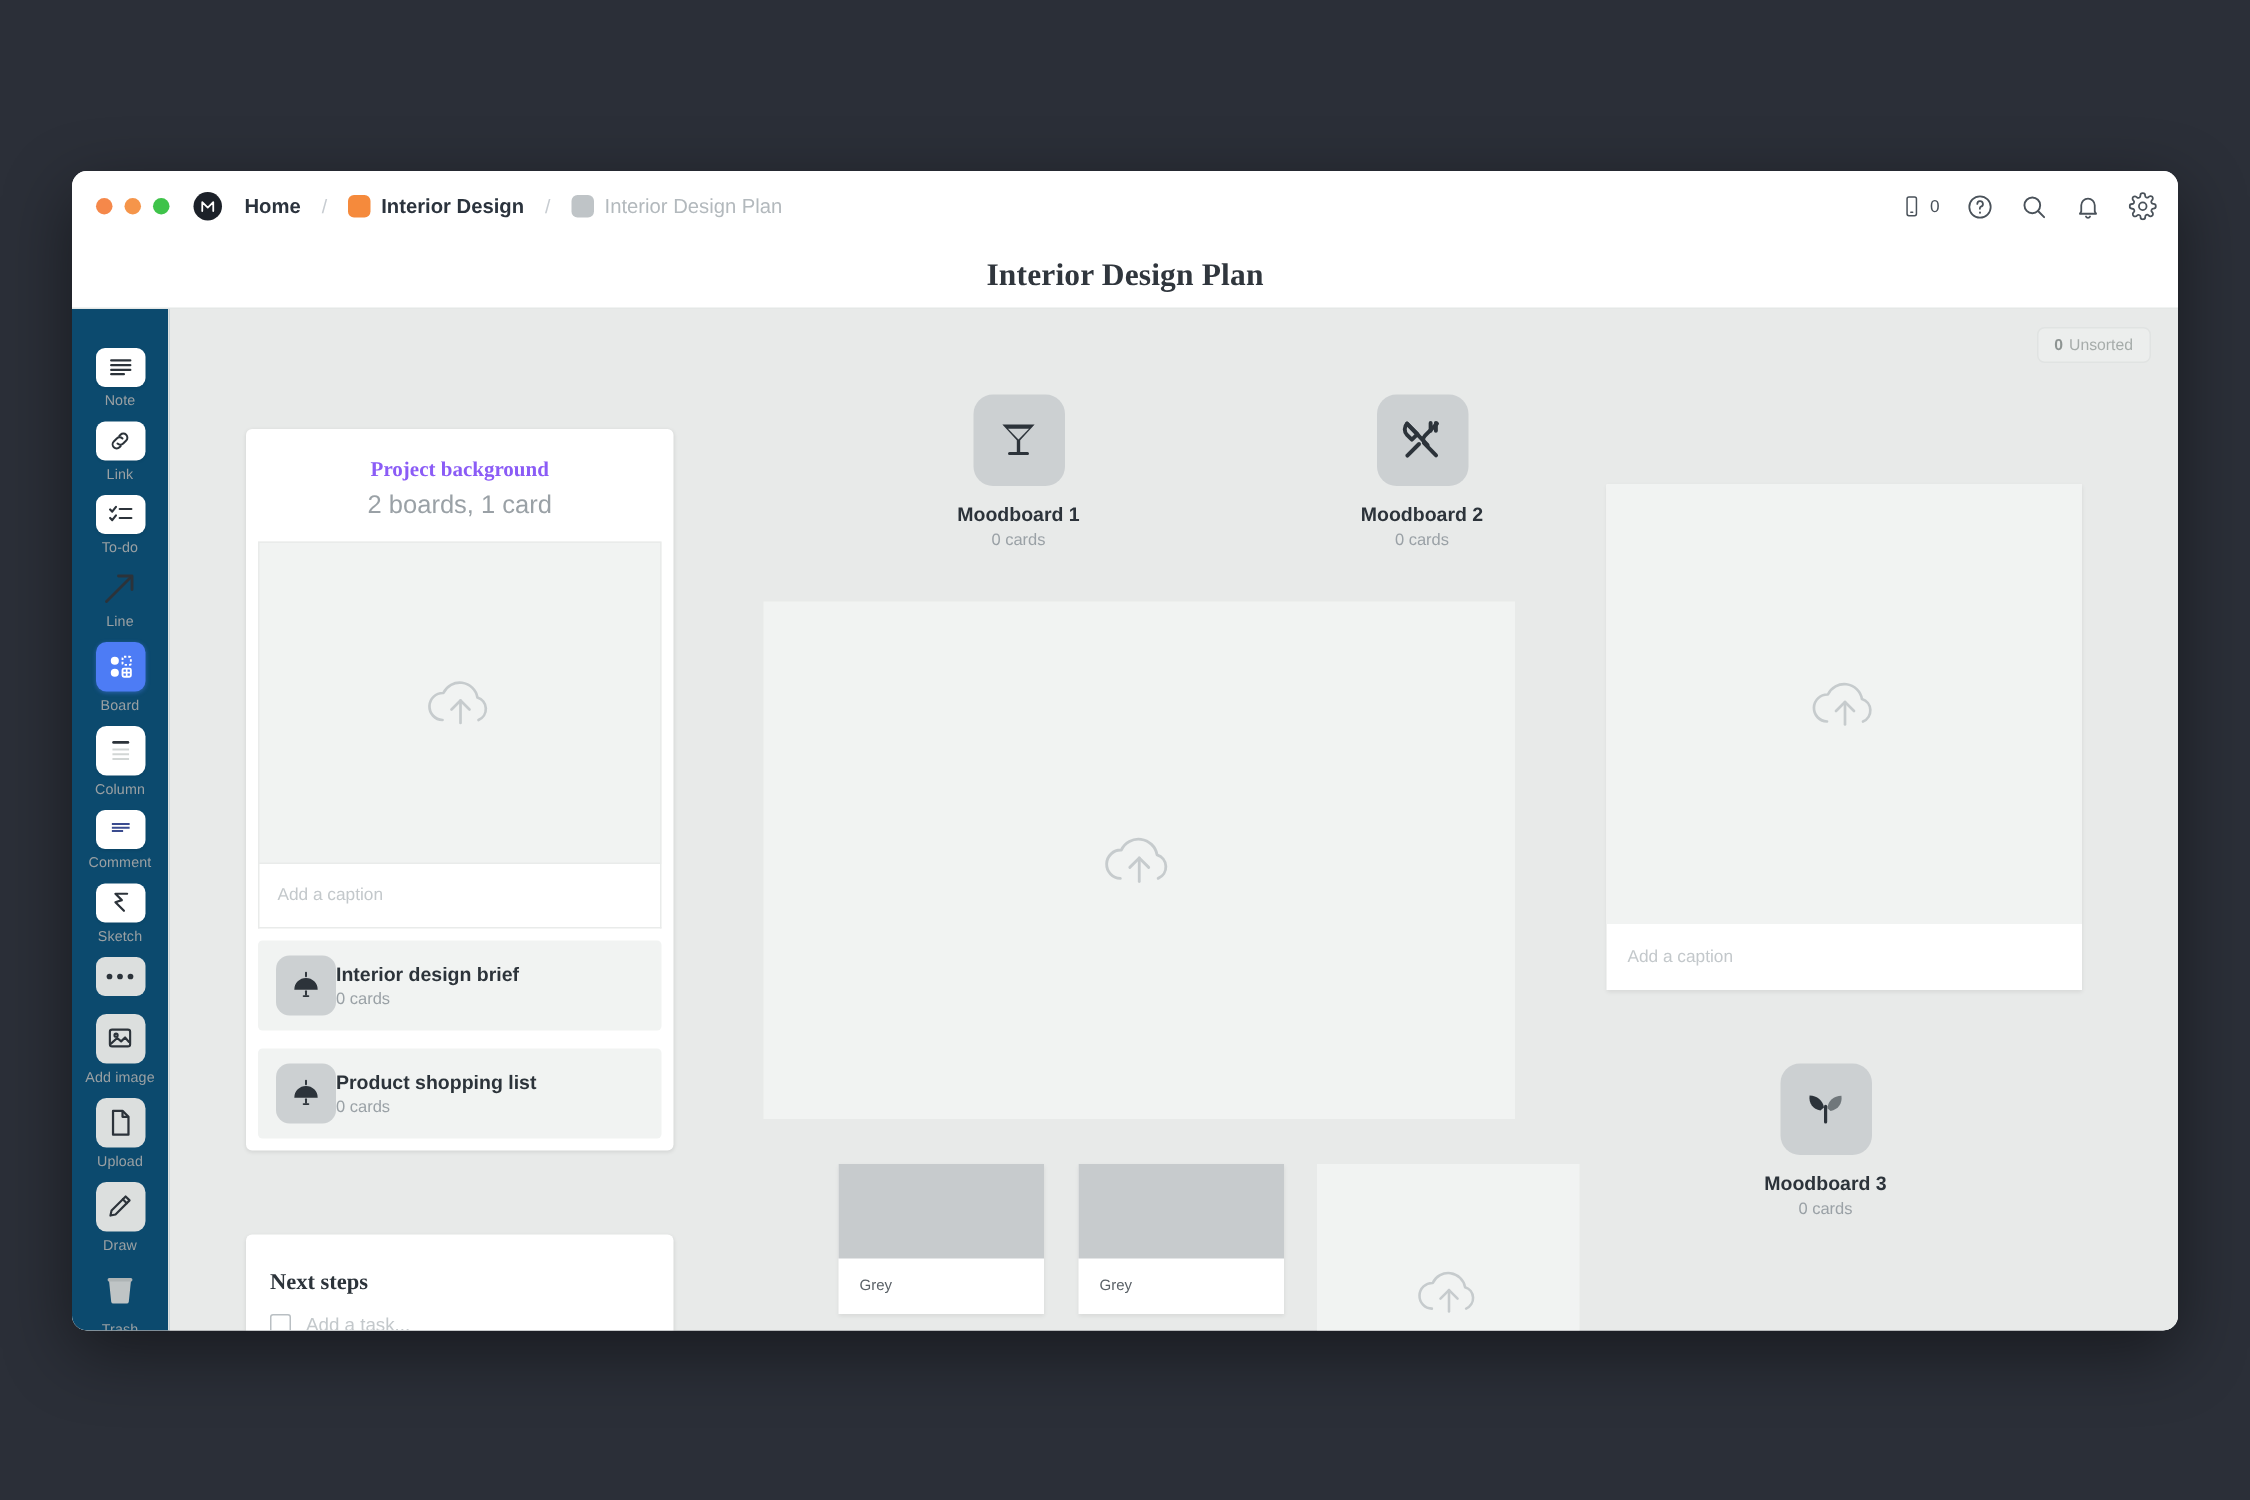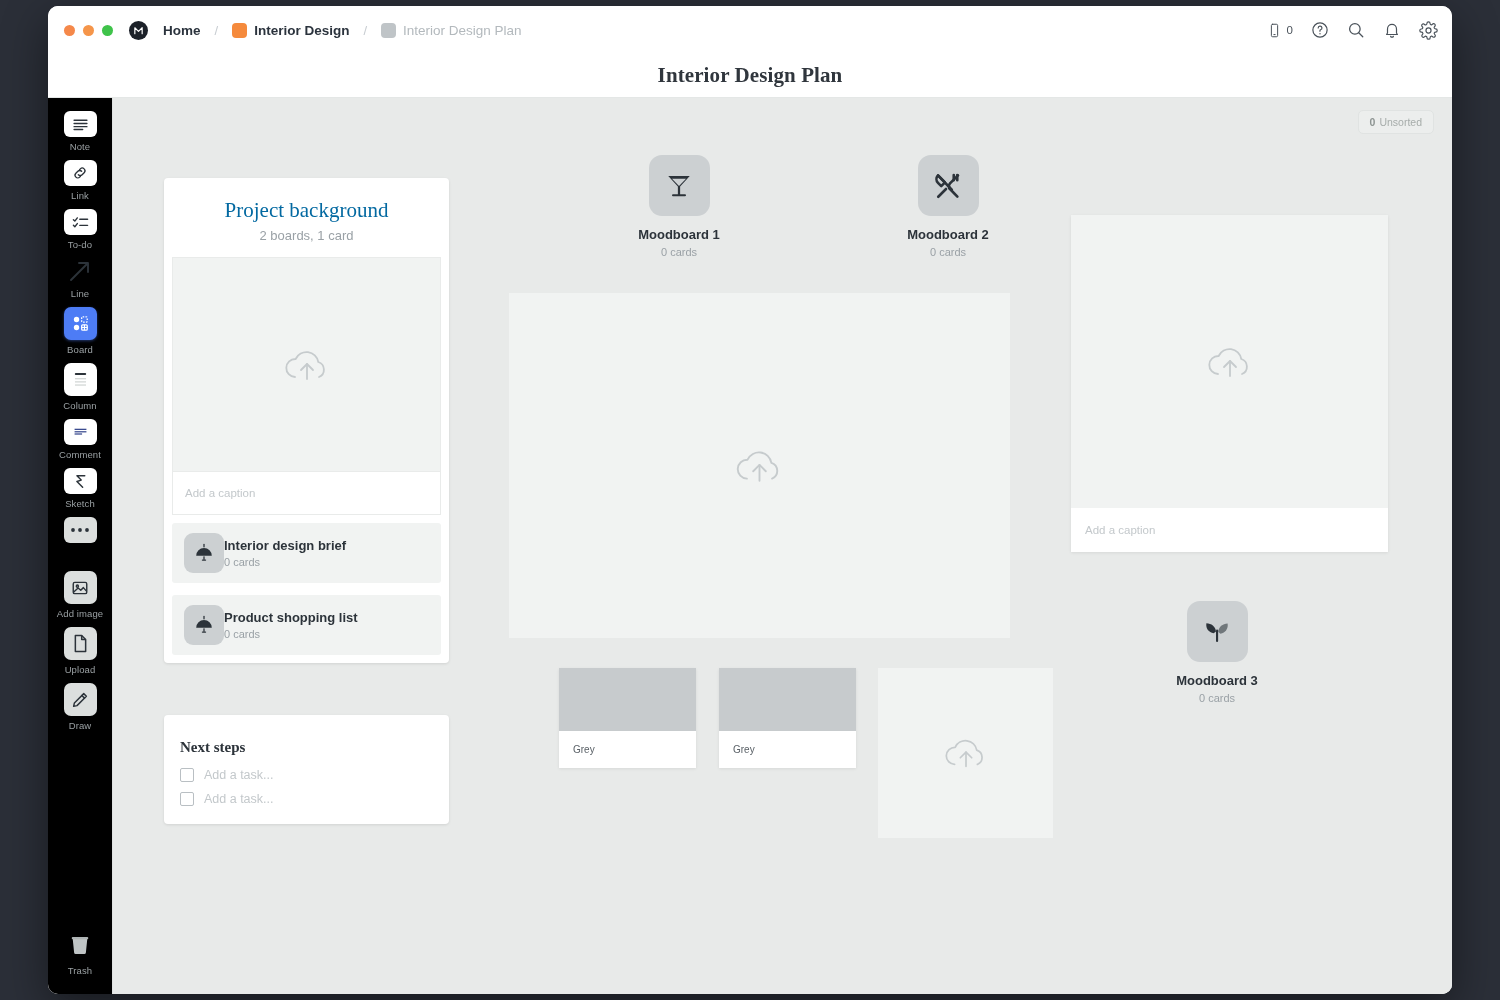--- a/index.html
+++ b/index.html
@@ -9,21 +9,21 @@
     font-family: "Liberation Sans", sans-serif;
     overflow: hidden;
   }
   .desktop {
     width: 1500px; height: 1000px;
     background: #2b2f38;
     display: flex; align-items: center; justify-content: center;
   }
   .window {
     position: relative;
-    width: 1404px; height: 988px;
+    width: 1404px; height: 773px;
     background: #ffffff;
     border-radius: 10px;
     overflow: hidden;
     box-shadow: 0 14px 46px rgba(0,0,0,.45);
     display: flex; flex-direction: column;
   }
 
   
   .titlebar {
     height: 48px; flex: 0 0 48px;
@@ -95,24 +95,24 @@
     font-family: inherit;
   }
   .caret { width: 0; height: 0; border-left: 3.5px solid transparent; border-right: 3.5px solid transparent; border-top: 4px solid #59616a; }
 
   
   .body { flex: 1; display: flex; min-height: 0; background: #e8eae9; }
 
   
   .sidebar {
     width: 65px; flex: 0 0 65px;
-    background: #000000;
+    background: #0c4a6e;
     border-right: 1px solid #dfe2e1;
     display: flex; flex-direction: column; align-items: center;
-    padding-top: 13px;
+    padding-top: 26px;
     position: relative;
   }
   .tool { width: 56px; display: flex; flex-direction: column; align-items: center; margin-bottom: 8px; cursor: pointer; }
   .tool-ic {
     width: 33px; height: 26px; border-radius: 6px;
     display: flex; align-items: center; justify-content: center;
     background: #fff; box-shadow: 0 1px 2px rgba(0,0,0,.07);
   }
   .tool-ic.plain { background: transparent; box-shadow: none; }
   .tool-ic.grey { background: #dcdfde; box-shadow: none; }
@@ -134,22 +134,22 @@
   .unsorted b { color: #8d9492; font-weight: bold; }
 
   
   .proj-card {
     position: absolute; left: 51px; top: 80px;
     width: 285px; background: #fff; border-radius: 4px;
     box-shadow: 0 1px 3px rgba(0,0,0,.10);
     overflow: hidden;
   }
   .proj-head { padding: 20px 14px 14px; text-align: center; }
-  .proj-title { font-family: "Liberation Serif", serif; font-size: 21px; font-weight: normal; color: #0369a1; }
-  .proj-sub { font-size: 13px; color: #9aa1a6; margin-top: 5px; }
+  .proj-title { font-family: "Liberation Serif", serif; font-size: 14px; font-weight: bold; color: #8b5cf6; }
+  .proj-sub { font-size: 17px; color: #9aa1a6; margin-top: 5px; }
   .proj-img {
     margin: 0 8px; height: 215px; background: #f1f3f2;
     display: flex; align-items: center; justify-content: center;
     border: 1px solid #e9ebea;
   }
   .proj-cap { margin: 0 8px; padding: 15px 12px; font-size: 11.5px; color: #c3c8cb; border: 1px solid #e9ebea; border-top: none; }
   .board-row {
     display: flex; align-items: center; 
     margin: 8px 8px 0; padding: 10px 12px;
     background: #f1f3f2; border-radius: 3px;

